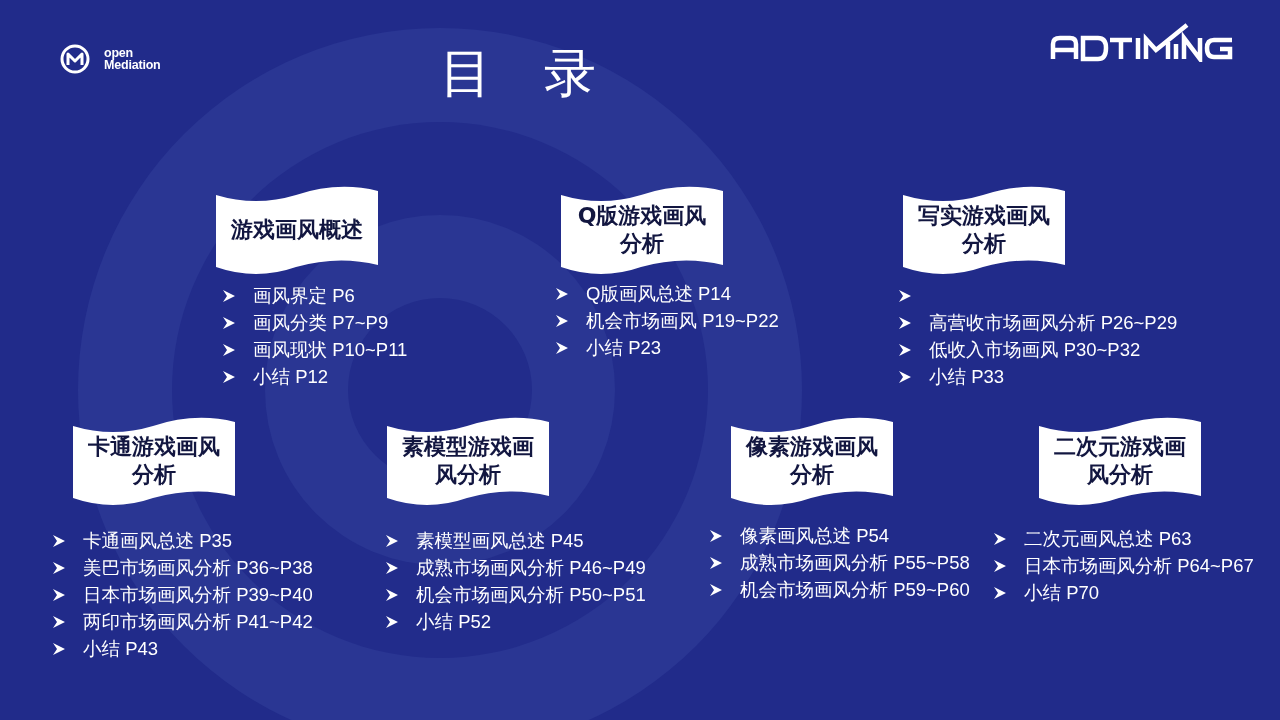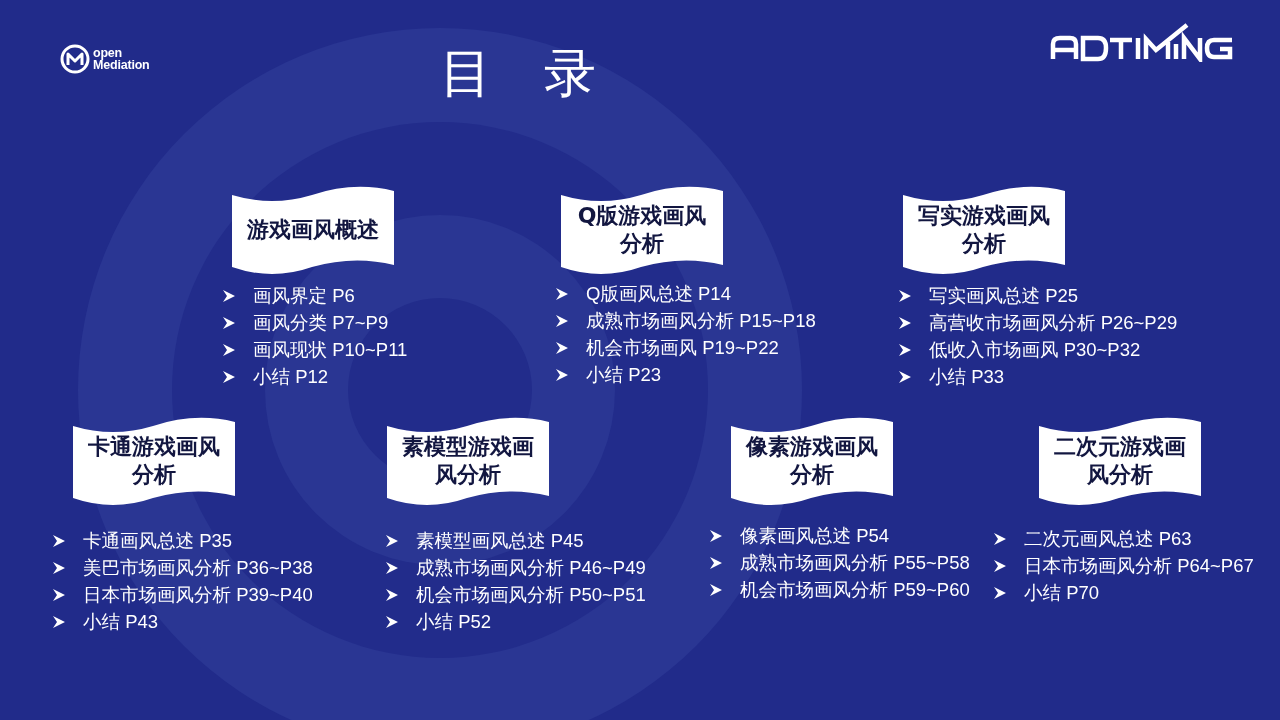--- a/index.html
+++ b/index.html
@@ -3,21 +3,21 @@
 <meta charset="utf-8">
 <style>
   html, body { margin:0; padding:0; }
   body {
     width:1280px; height:720px; overflow:hidden; position:relative;
     background:#212b8a;
     font-family:"Liberation Sans","DejaVu Sans",sans-serif;
     color:#fff;
   }
   .bg-rings { position:absolute; left:0; top:0; width:1280px; height:720px; pointer-events:none; }
-  .logo-left { position:absolute; left:60px; top:44px; display:flex; align-items:center; gap:3px; }
+  .logo-left { position:absolute; left:60px; top:44px; display:flex; align-items:center; gap:14px; }
   .logo-left .om-text { display:flex; flex-direction:column; line-height:12px; font-weight:bold; font-size:12.5px; letter-spacing:-0.2px; }
   .logo-right { position:absolute; left:1050px; top:22px; }
   .page-title {
     position:absolute; left:0; width:1036px; top:40px; text-align:center;
     font-family:"DejaVu Sans",sans-serif; font-size:52px; line-height:66px; font-weight:normal;
     letter-spacing:52px; text-indent:52px;
   }
   .banner { position:absolute; width:162px; height:90px; }
   .banner svg { position:absolute; left:0; top:0; }
   .banner-text {
@@ -71,21 +71,21 @@
 
       <path d="M134 37 V16 L150 37 V16"></path>
 
       <path d="M182 18 H164 Q157 18 157 26 Q157 35 164 35 H180 V27 H170"></path>
     </g>
   </svg>
 </div>
 
 <div class="page-title">目录</div>
 
-<div class="banner" style="left:232px; top:185px;">
+<div class="banner" style="left:216px; top:185px;">
   <svg width="162" height="90" viewBox="0 0 162 90">
     <path d="M0 10 Q40 22 80 10 Q122 -4 162 6 V80 Q122 70 80 82 Q40 96 0 82 Z" fill="#fff"></path>
   </svg>
   <div class="banner-text">游戏画风概述</div>
 </div>
 <ul class="list" style="left:222px; top:282px;">
   <li>
       <span class="arrow">
         <svg width="14" height="14" viewBox="0 0 14 14">
           <path d="M1 1 L13 7 L1 13 L5 7 Z" fill="#fff"></path>
@@ -133,28 +133,20 @@
         </svg>
       </span>
       <span>Q版画风总述 P14</span>
     </li>
   <li>
       <span class="arrow">
         <svg width="14" height="14" viewBox="0 0 14 14">
           <path d="M1 1 L13 7 L1 13 L5 7 Z" fill="#fff"></path>
         </svg>
       </span>
-      <span>成熟市场画风分析 P15~P18</span>
-    </li>
-  <li>
-      <span class="arrow">
-        <svg width="14" height="14" viewBox="0 0 14 14">
-          <path d="M1 1 L13 7 L1 13 L5 7 Z" fill="#fff"></path>
-        </svg>
-      </span>
       <span>机会市场画风 P19~P22</span>
     </li>
   <li>
       <span class="arrow">
         <svg width="14" height="14" viewBox="0 0 14 14">
           <path d="M1 1 L13 7 L1 13 L5 7 Z" fill="#fff"></path>
         </svg>
       </span>
       <span>小结 P23</span>
     </li>
@@ -166,21 +158,20 @@
   </svg>
   <div class="banner-text">写实游戏画风分析</div>
 </div>
 <ul class="list" style="left:898px; top:282px;">
   <li>
       <span class="arrow">
         <svg width="14" height="14" viewBox="0 0 14 14">
           <path d="M1 1 L13 7 L1 13 L5 7 Z" fill="#fff"></path>
         </svg>
       </span>
-      <span>写实画风总述 P25</span>
     </li>
   <li>
       <span class="arrow">
         <svg width="14" height="14" viewBox="0 0 14 14">
           <path d="M1 1 L13 7 L1 13 L5 7 Z" fill="#fff"></path>
         </svg>
       </span>
       <span>高营收市场画风分析 P26~P29</span>
     </li>
   <li>
@@ -231,20 +222,28 @@
         </svg>
       </span>
       <span>日本市场画风分析 P39~P40</span>
     </li>
   <li>
       <span class="arrow">
         <svg width="14" height="14" viewBox="0 0 14 14">
           <path d="M1 1 L13 7 L1 13 L5 7 Z" fill="#fff"></path>
         </svg>
       </span>
+      <span>两印市场画风分析 P41~P42</span>
+    </li>
+  <li>
+      <span class="arrow">
+        <svg width="14" height="14" viewBox="0 0 14 14">
+          <path d="M1 1 L13 7 L1 13 L5 7 Z" fill="#fff"></path>
+        </svg>
+      </span>
       <span>小结 P43</span>
     </li>
 </ul>
 
 <div class="banner" style="left:387px; top:416px;">
   <svg width="162" height="90" viewBox="0 0 162 90">
     <path d="M0 10 Q40 22 80 10 Q122 -4 162 6 V80 Q122 70 80 82 Q40 96 0 82 Z" fill="#fff"></path>
   </svg>
   <div class="banner-text">素模型游戏画风分析</div>
 </div>

